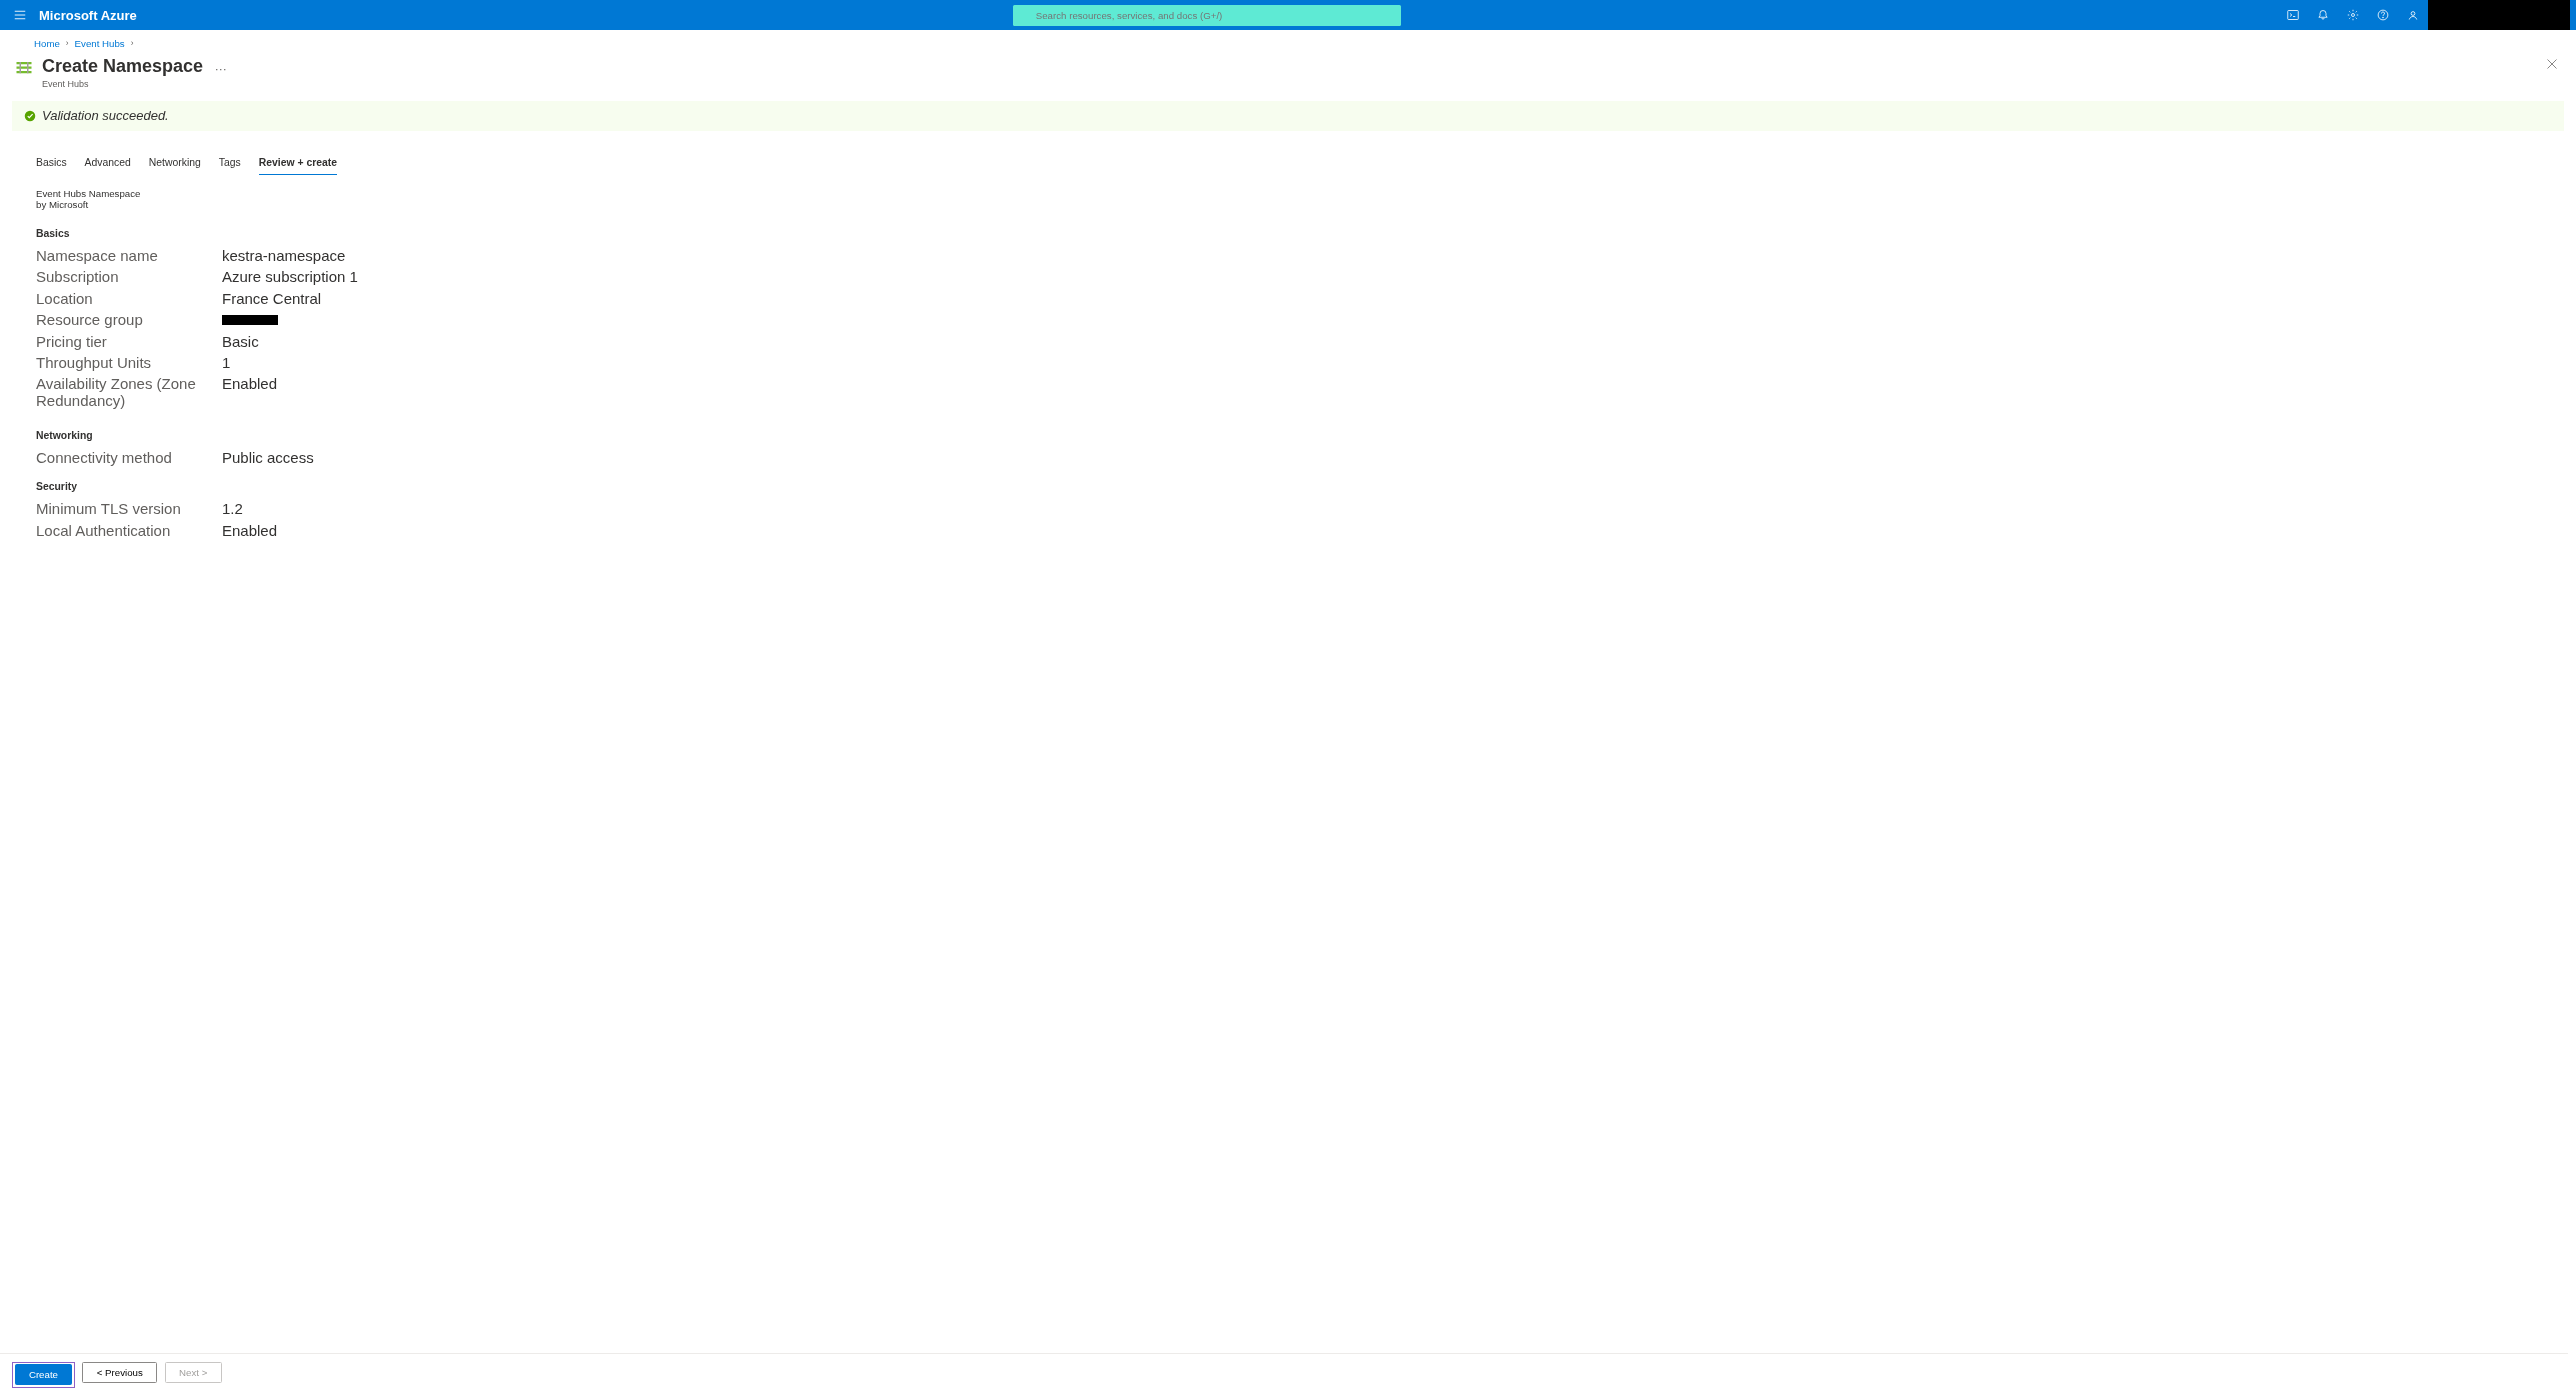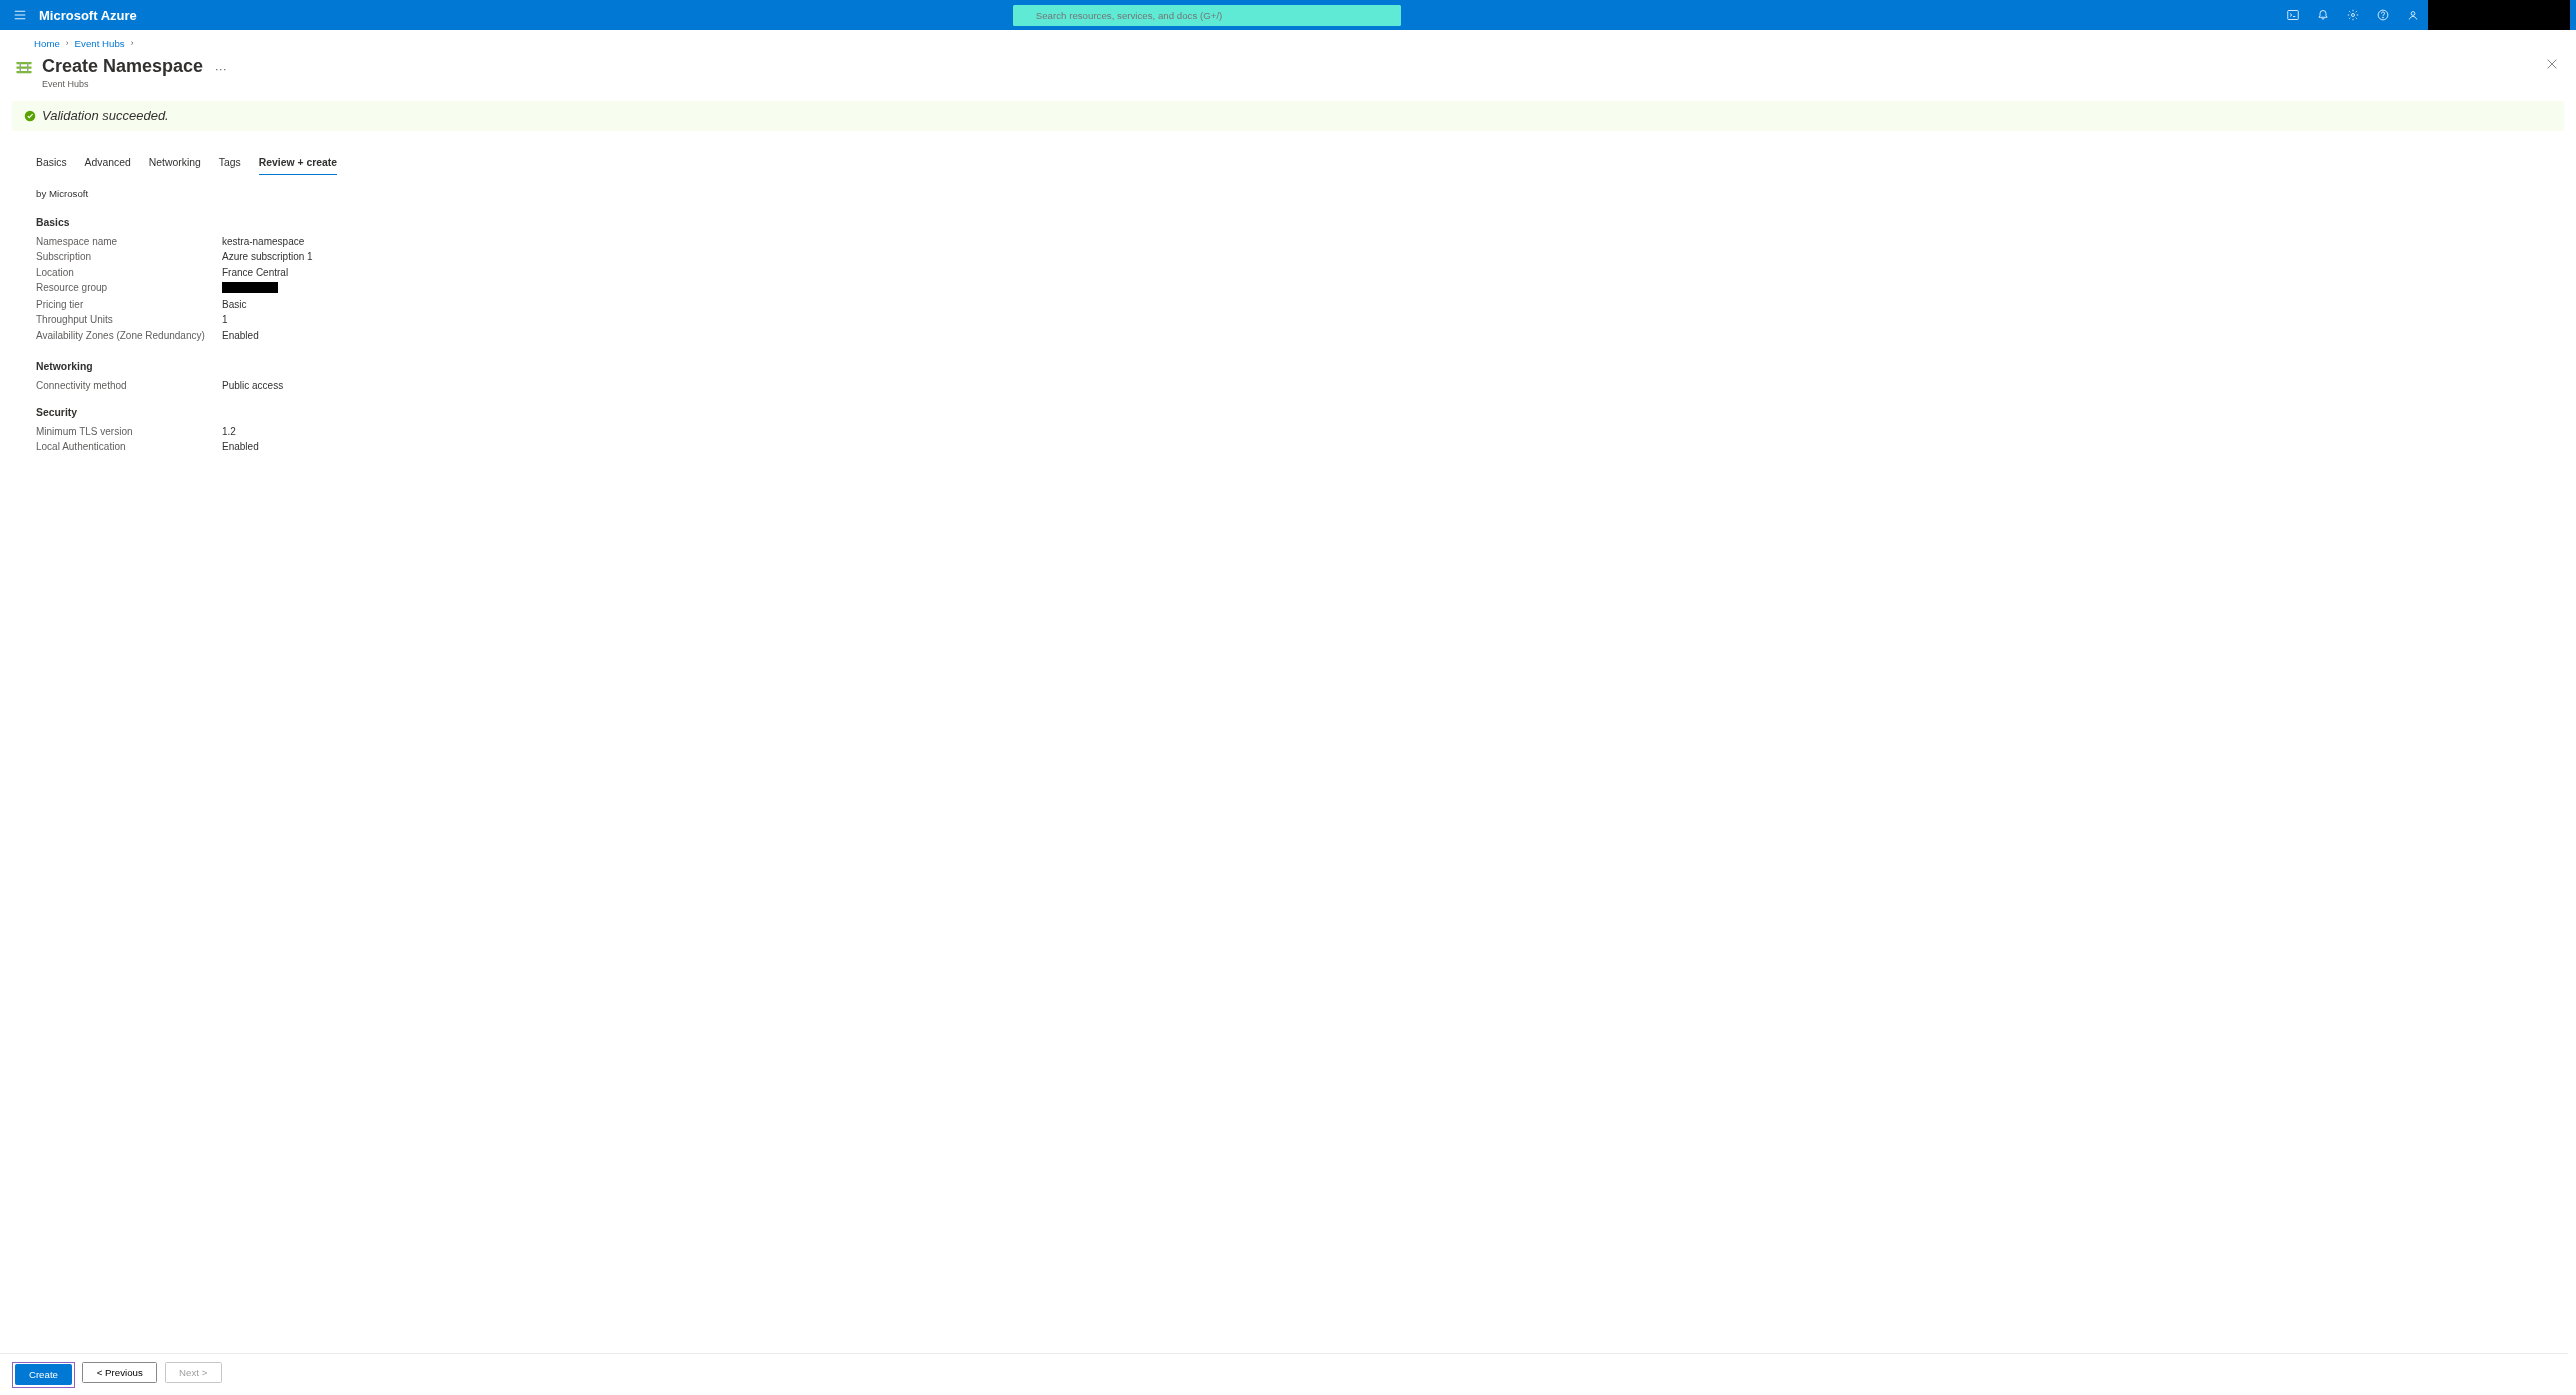--- a/index.html
+++ b/index.html
@@ -135,21 +135,21 @@
     }
     .section-heading {
       font-size: 10.4px;
       font-weight: 600;
       margin-top: 18px;
       margin-bottom: 6px;
     }
     .detail-row {
       display: flex;
       padding: 2.2px 0;
-      font-size: 10px;
+      font-size: 15px;
     }
     .detail-label { width: 186px; color: #605e5c; }
     .detail-value { color: #323130; }
     .redacted {
       background: #000;
       display: inline-block;
       width: 56px;
       height: 10.4px;
     }
     .ns-meta { font-size: 9.7px; }
@@ -301,20 +301,21 @@
   <div class="tab">Basics</div>
   <div class="tab">Advanced</div>
   <div class="tab">Networking</div>
   <div class="tab">Tags</div>
   <div class="tab active">Review + create</div>
 </div>
 
 <div class="content">
 
   <div class="ns-meta">
+    <div class="meta-line1">Event Hubs Namespace</div>
     <div class="meta-line2">by Microsoft</div>
   </div>
 
   <div class="section-heading">Basics</div>
 
   <div class="detail-row">
     <div class="detail-label">Namespace name</div>
     <div class="detail-value">kestra-namespace</div>
   </div>
   <div class="detail-row">

